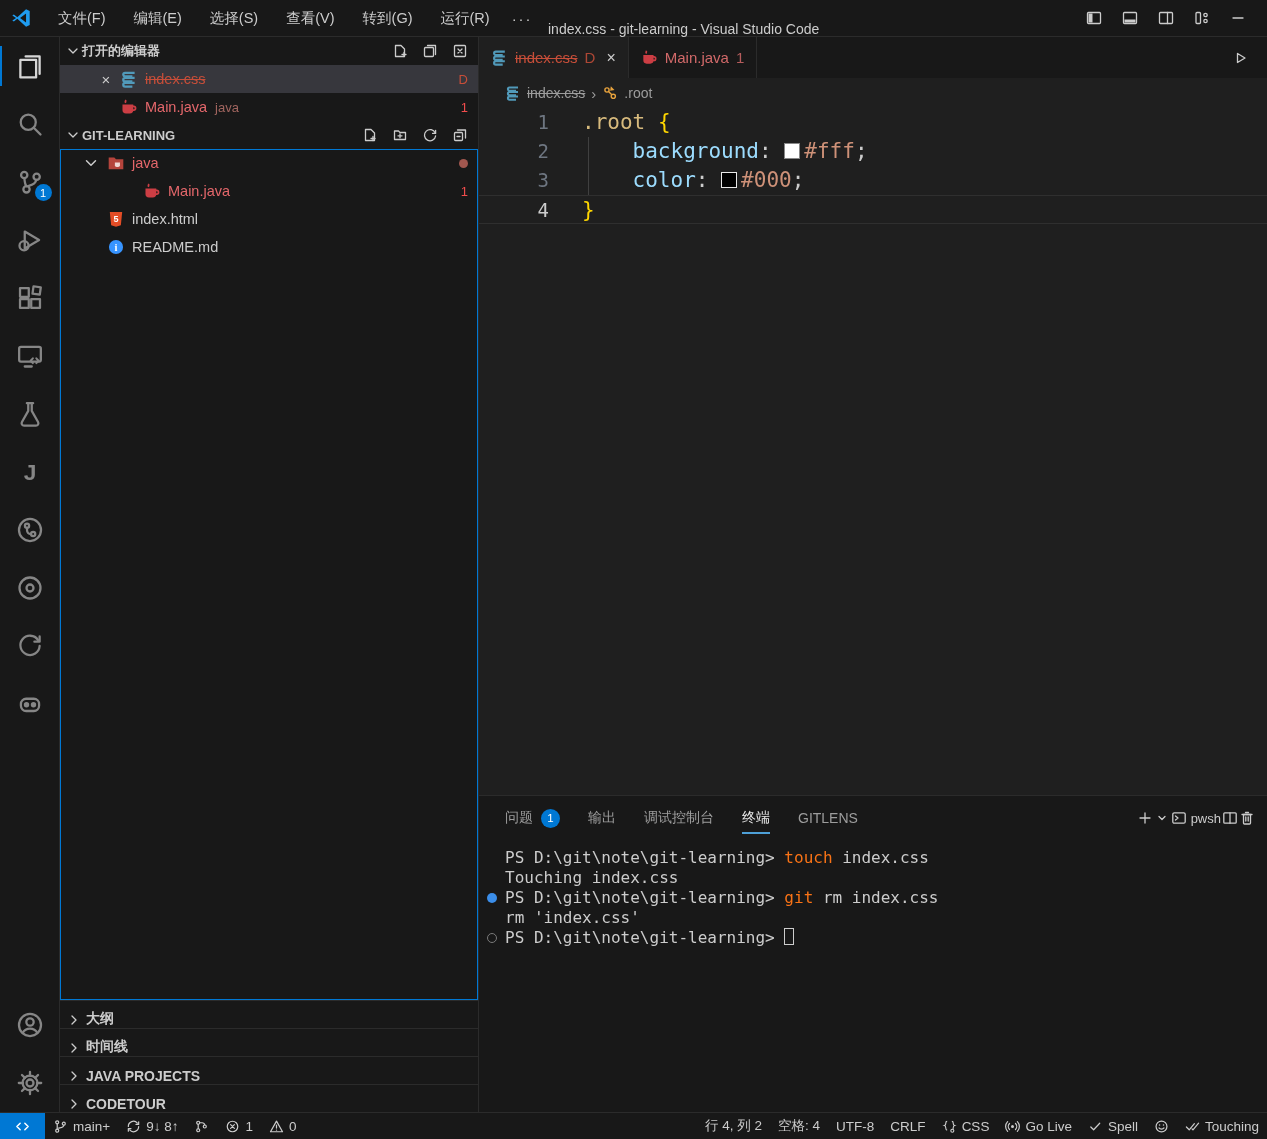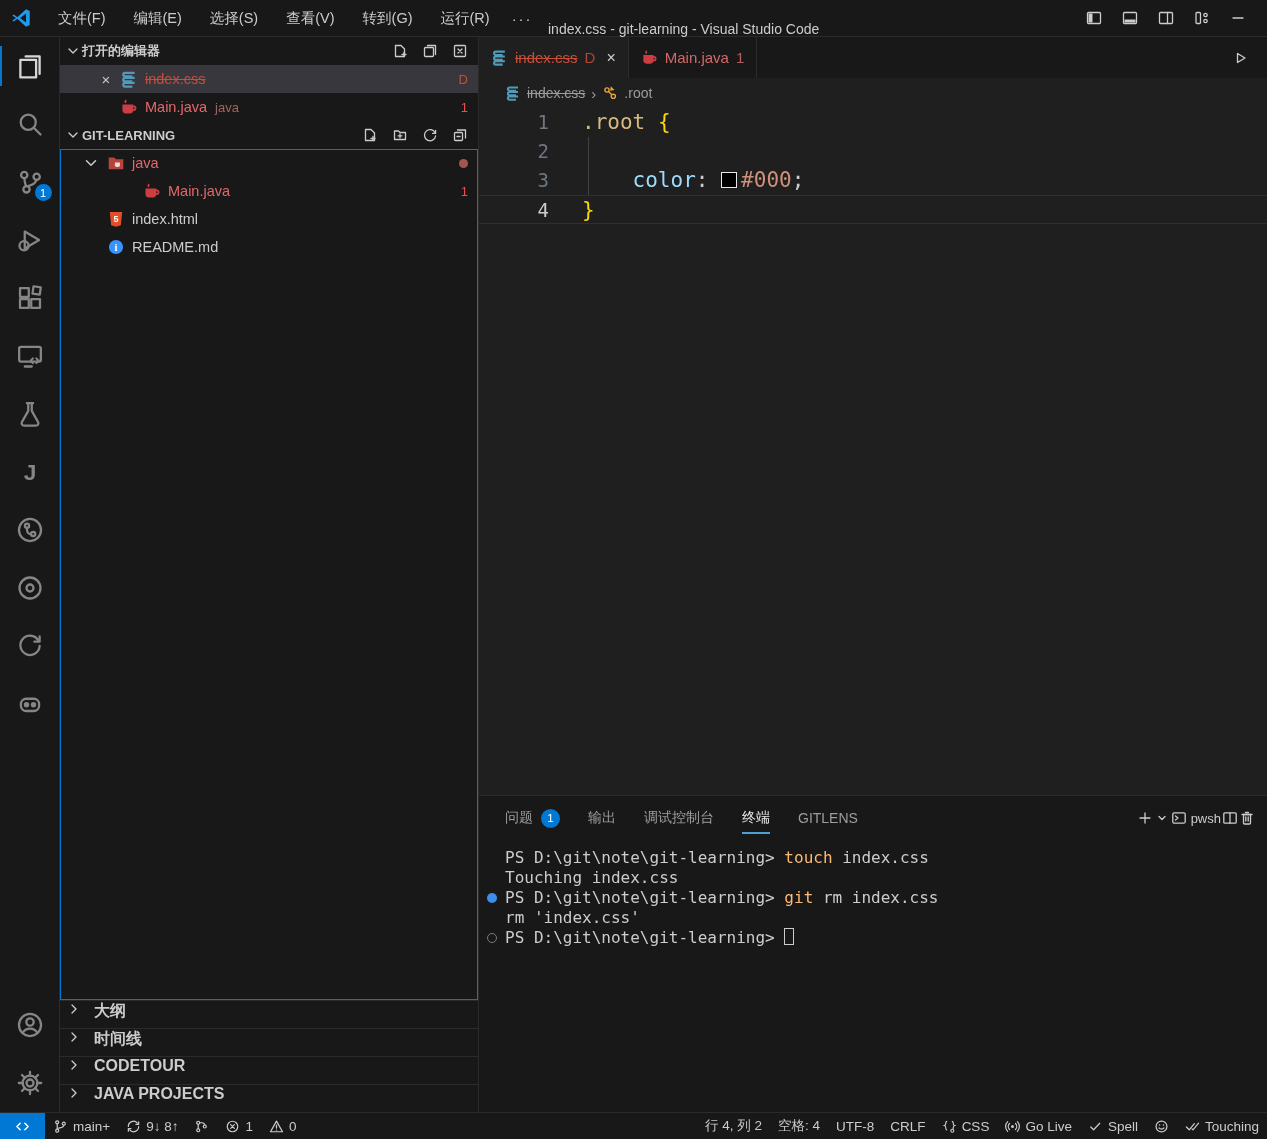--- a/index.html
+++ b/index.html
@@ -47,22 +47,22 @@
   .row .ficon { width:18px; height:18px; margin-right:7px; flex:none; display:flex; align-items:center; justify-content:center; }
   .row .close-x { width:16px; margin:0 6px 0 38px; color:#cccccc; font-size:15px; text-align:center; }
   .row .label {}
   .row .desc { margin-left:8px; font-size:13px; }
   .row .badge-txt { margin-left:auto; font-size:13px; }
   .selected-row { background:#37373d; }
   .strike { text-decoration:line-through; }
   .tree-body { flex:1; outline:1px solid #0078d4; outline-offset:-1px; min-height:0; }
   .dot-badge { margin-left:auto; width:9px; height:9px; border-radius:50%; background:#a1574f; }
   .bottom-sections { flex:none; }
-  .bottom-sect { height:28px; display:flex; align-items:flex-start; gap:12px; border-top:1px solid #2b2b2b;
-    font-size:16px; font-weight:700; color:#cccccc; padding-left:6px; }
+  .bottom-sect { height:28px; display:flex; align-items:flex-end; gap:4px; border-top:1px solid #2b2b2b;
+    font-size:14px; font-weight:700; color:#cccccc; padding-left:6px; }
 
   
   .editor-col { flex:1; display:flex; flex-direction:column; min-width:0; }
   .tabbar { height:41px; background:#181818; display:flex; align-items:stretch; flex:none; }
   .tab { display:flex; align-items:center; padding:0 12px; gap:7px; font-size:15px; border-right:1px solid #2b2b2b; background:#181818; }
   .tab.active { background:#1f1f1f; }
   .tab .ficon { width:17px; height:17px; display:flex; }
   .tab .tab-close { color:#cccccc; font-size:16px; margin-left:4px; }
   .tab-actions { margin-left:auto; display:flex; align-items:center; padding-right:14px; }
   .tab-actions .act { color:#cccccc; width:26px; height:26px; display:flex; align-items:center; justify-content:center; }
@@ -98,21 +98,21 @@
   .panel-actions { margin-left:auto; display:flex; align-items:center; gap:1px; color:#cccccc; }
   .panel-actions .act { display:flex; align-items:center; gap:4px; }
   .panel-actions svg { width:16px; height:16px; }
   .shell-label { font-size:13px; color:#cccccc; }
   .terminal { flex:1; padding:8px 0 0 0; font-family:"DejaVu Sans Mono","Liberation Mono",monospace;
     font-size:16px; line-height:20px; color:#cccccc; }
   .t-line { display:flex; padding-left:26px; position:relative; white-space:pre; }
   .t-deco { position:absolute; left:8px; top:5px; width:10px; height:10px; border-radius:50%; }
   .t-deco.filled { background:#3b8eea; }
   .t-deco.hollow { border:1.5px solid #7a7a7a; }
-  .t-cmd { color:#fdba74; }
+  .t-cmd { color:#f97316; }
   .t-cursor { display:inline-block; width:10px; height:17px; border:1px solid #cccccc; vertical-align:-3px; }
 
   
   .statusbar { height:27px; background:#181818; border-top:1px solid #2b2b2b; display:flex; align-items:center;
     font-size:13.5px; color:#cccccc; flex:none; overflow:hidden; }
   .sb-item { display:flex; align-items:center; gap:5px; padding:0 8px; height:100%; white-space:nowrap; }
   .sb-item svg { width:15px; height:15px; }
   .remote-btn { background:#0078d4; color:#fff; width:45px; justify-content:center; }
   .sb-right { margin-left:auto; display:flex; height:100%; align-items:center; }
 </style>
@@ -477,29 +477,29 @@
               </svg>
             </span>
             <span>时间线</span>
           </div>
           <div class="bottom-sect">
             <span class="twisty" style="display: inline-flex; align-items: center;">
               <svg viewBox="0 0 16 16" fill="none" stroke="currentColor" stroke-width="1.3" stroke-linecap="round" stroke-linejoin="round">
                 <path d="M6 4l4 4-4 4"></path>
               </svg>
             </span>
-            <span>CODETOUR</span>
+            <span>JAVA PROJECTS</span>
           </div>
           <div class="bottom-sect">
             <span class="twisty" style="display: inline-flex; align-items: center;">
               <svg viewBox="0 0 16 16" fill="none" stroke="currentColor" stroke-width="1.3" stroke-linecap="round" stroke-linejoin="round">
                 <path d="M6 4l4 4-4 4"></path>
               </svg>
             </span>
-            <span>JAVA PROJECTS</span>
+            <span>CODETOUR</span>
           </div>
         </div>
     </div>
 
     <div class="editor-col">
       <div class="tabbar" id="tabbar">
           <div class="tab active">
             <span class="ficon" style="display: inline-flex; align-items: center;">
               <svg viewBox="0 0 16 16">
                 <path d="M13 2.5H4.5a1.6 1.6 0 0 0 0 3.2H11M13 7H4.5a1.6 1.6 0 0 0 0 3.2H11M13 11.5H4.5a1.6 1.6 0 0 0 0 3.2H11" stroke="#519aba" stroke-width="2" fill="none"></path>
@@ -542,21 +542,21 @@
               <circle cx="5" cy="5" r="2.1"></circle>
               <circle cx="11.3" cy="11.3" r="2.1"></circle>
               <path d="M6.5 6.5l3.3 3.3M11 4.5l-2 .3.3-2z"></path>
             </svg>
           </span>
           <span>.root</span>
         </div>
       <div class="code-area" id="code-area">
         <div class="indent-guide"></div>
       <div class="code-line"><span class="gutter">1</span><span class="ltext"><span class="tk-selector">.root</span><span class="tk-punct"> </span><span class="tk-brace">{</span></span></div>
-          <div class="code-line"><span class="gutter">2</span></div>
+          <div class="code-line"><span class="gutter">2</span><span class="ltext"><span class="tk-punct">    </span><span class="tk-prop">background</span><span class="tk-punct">:</span><span class="tk-punct"> </span><span class="swatch" style="background: rgb(255, 255, 255); border-color: rgb(136, 136, 136);"></span><span class="tk-value">#fff</span><span class="tk-punct">;</span></span></div>
           <div class="code-line"><span class="gutter">3</span><span class="ltext"><span class="tk-punct">    </span><span class="tk-prop">color</span><span class="tk-punct">:</span><span class="tk-punct"> </span><span class="swatch" style="background: rgb(0, 0, 0); border-color: rgb(232, 232, 232);"></span><span class="tk-value">#000</span><span class="tk-punct">;</span></span></div>
           <div class="code-line current"><span class="gutter">4</span><span class="ltext"><span class="tk-brace">}</span></span></div>
         </div>
 
       <div class="panel">
         <div class="panel-header">
           <div class="panel-tabs" id="panel-tabs">
               <div class="ptab">
                 <span>问题</span>
                 <span class="ptab-badge">1</span>

